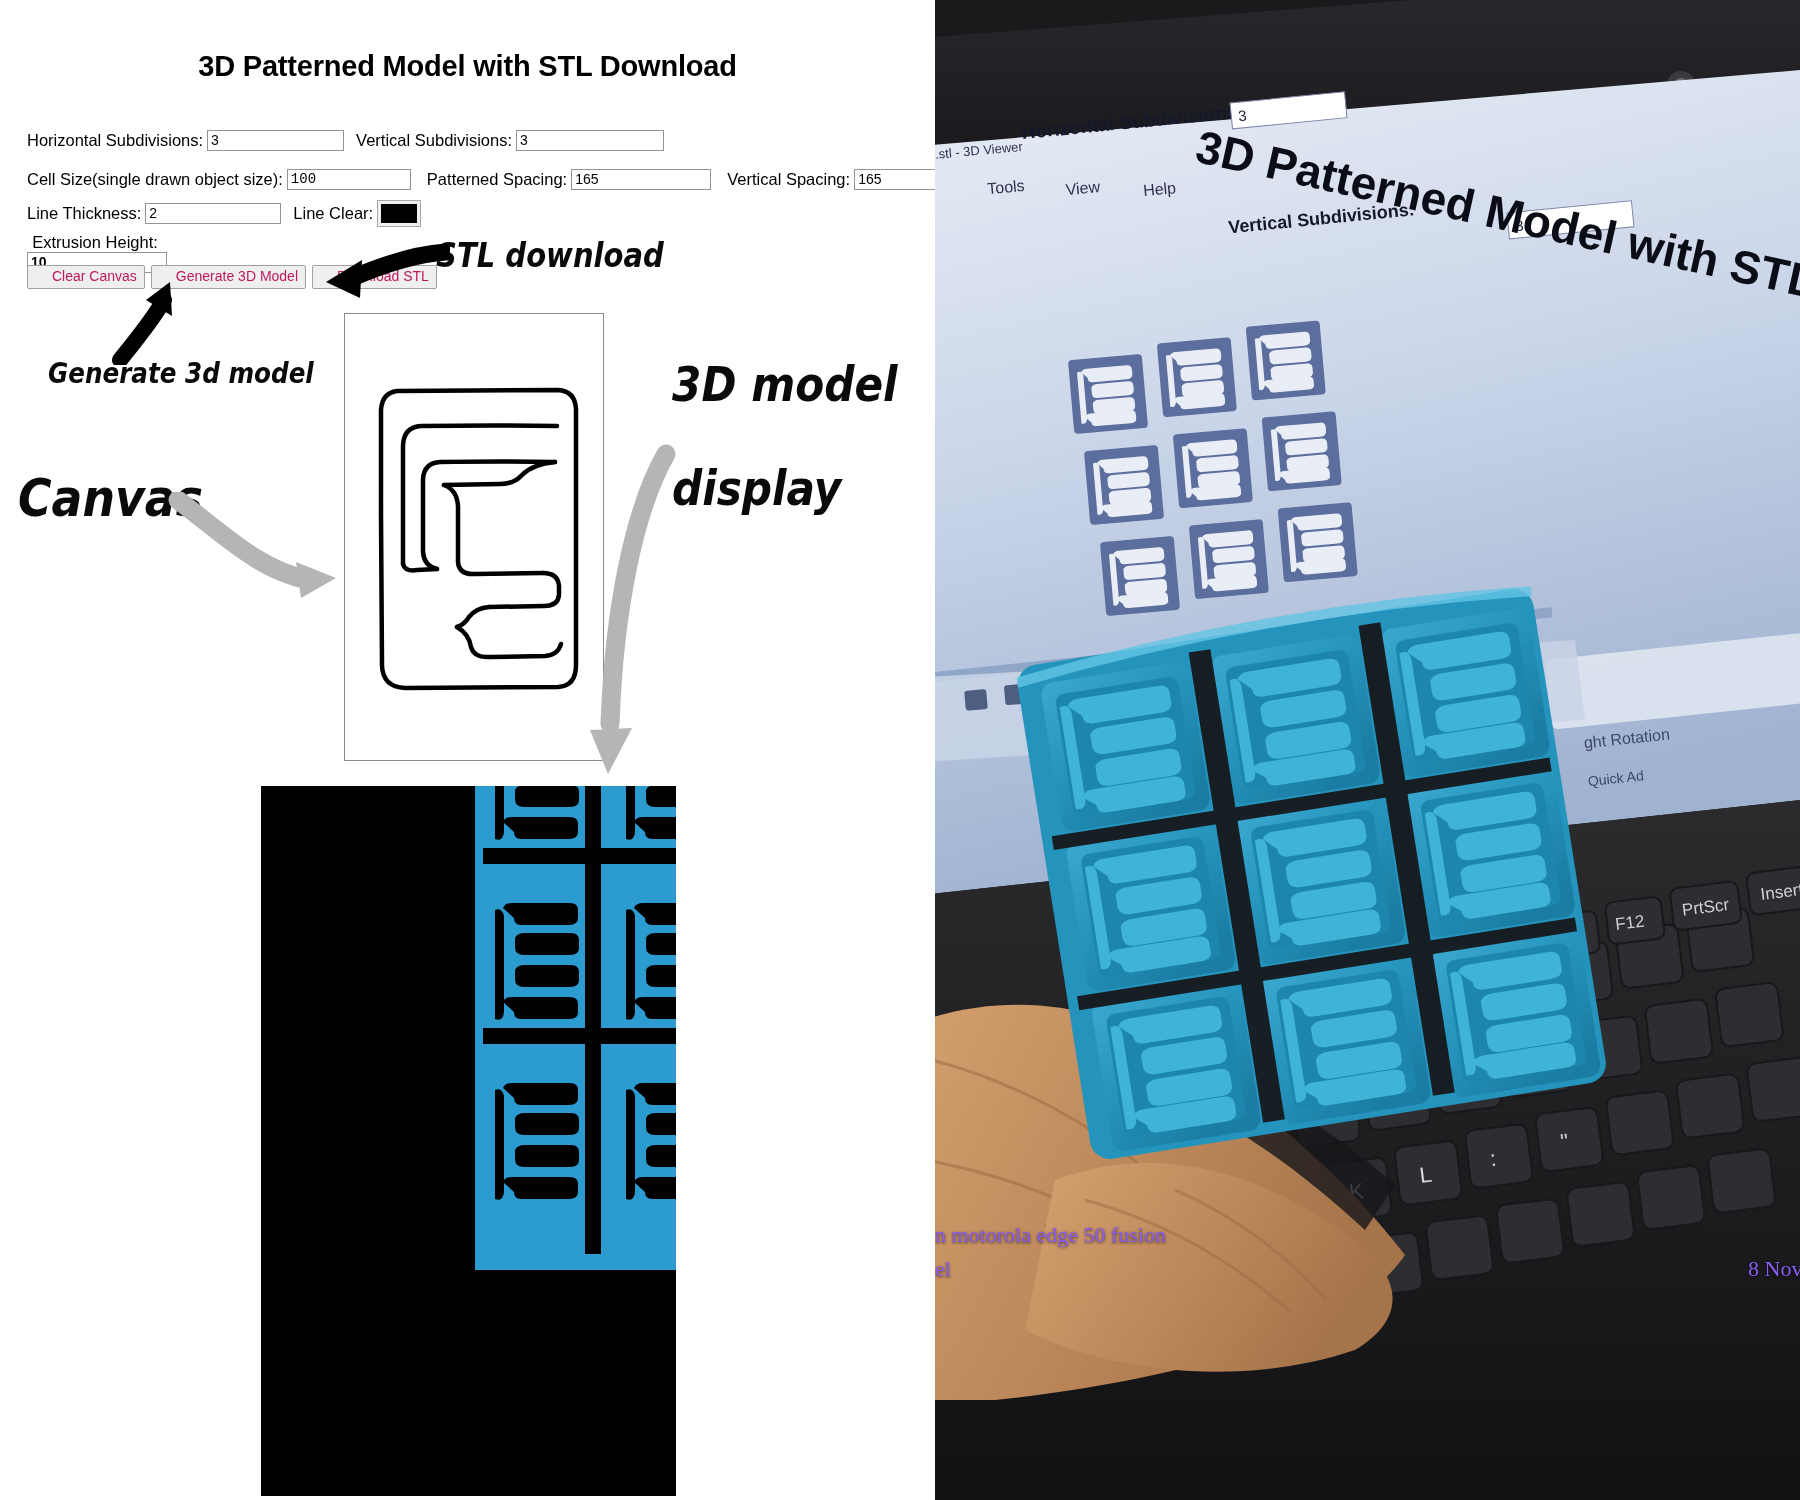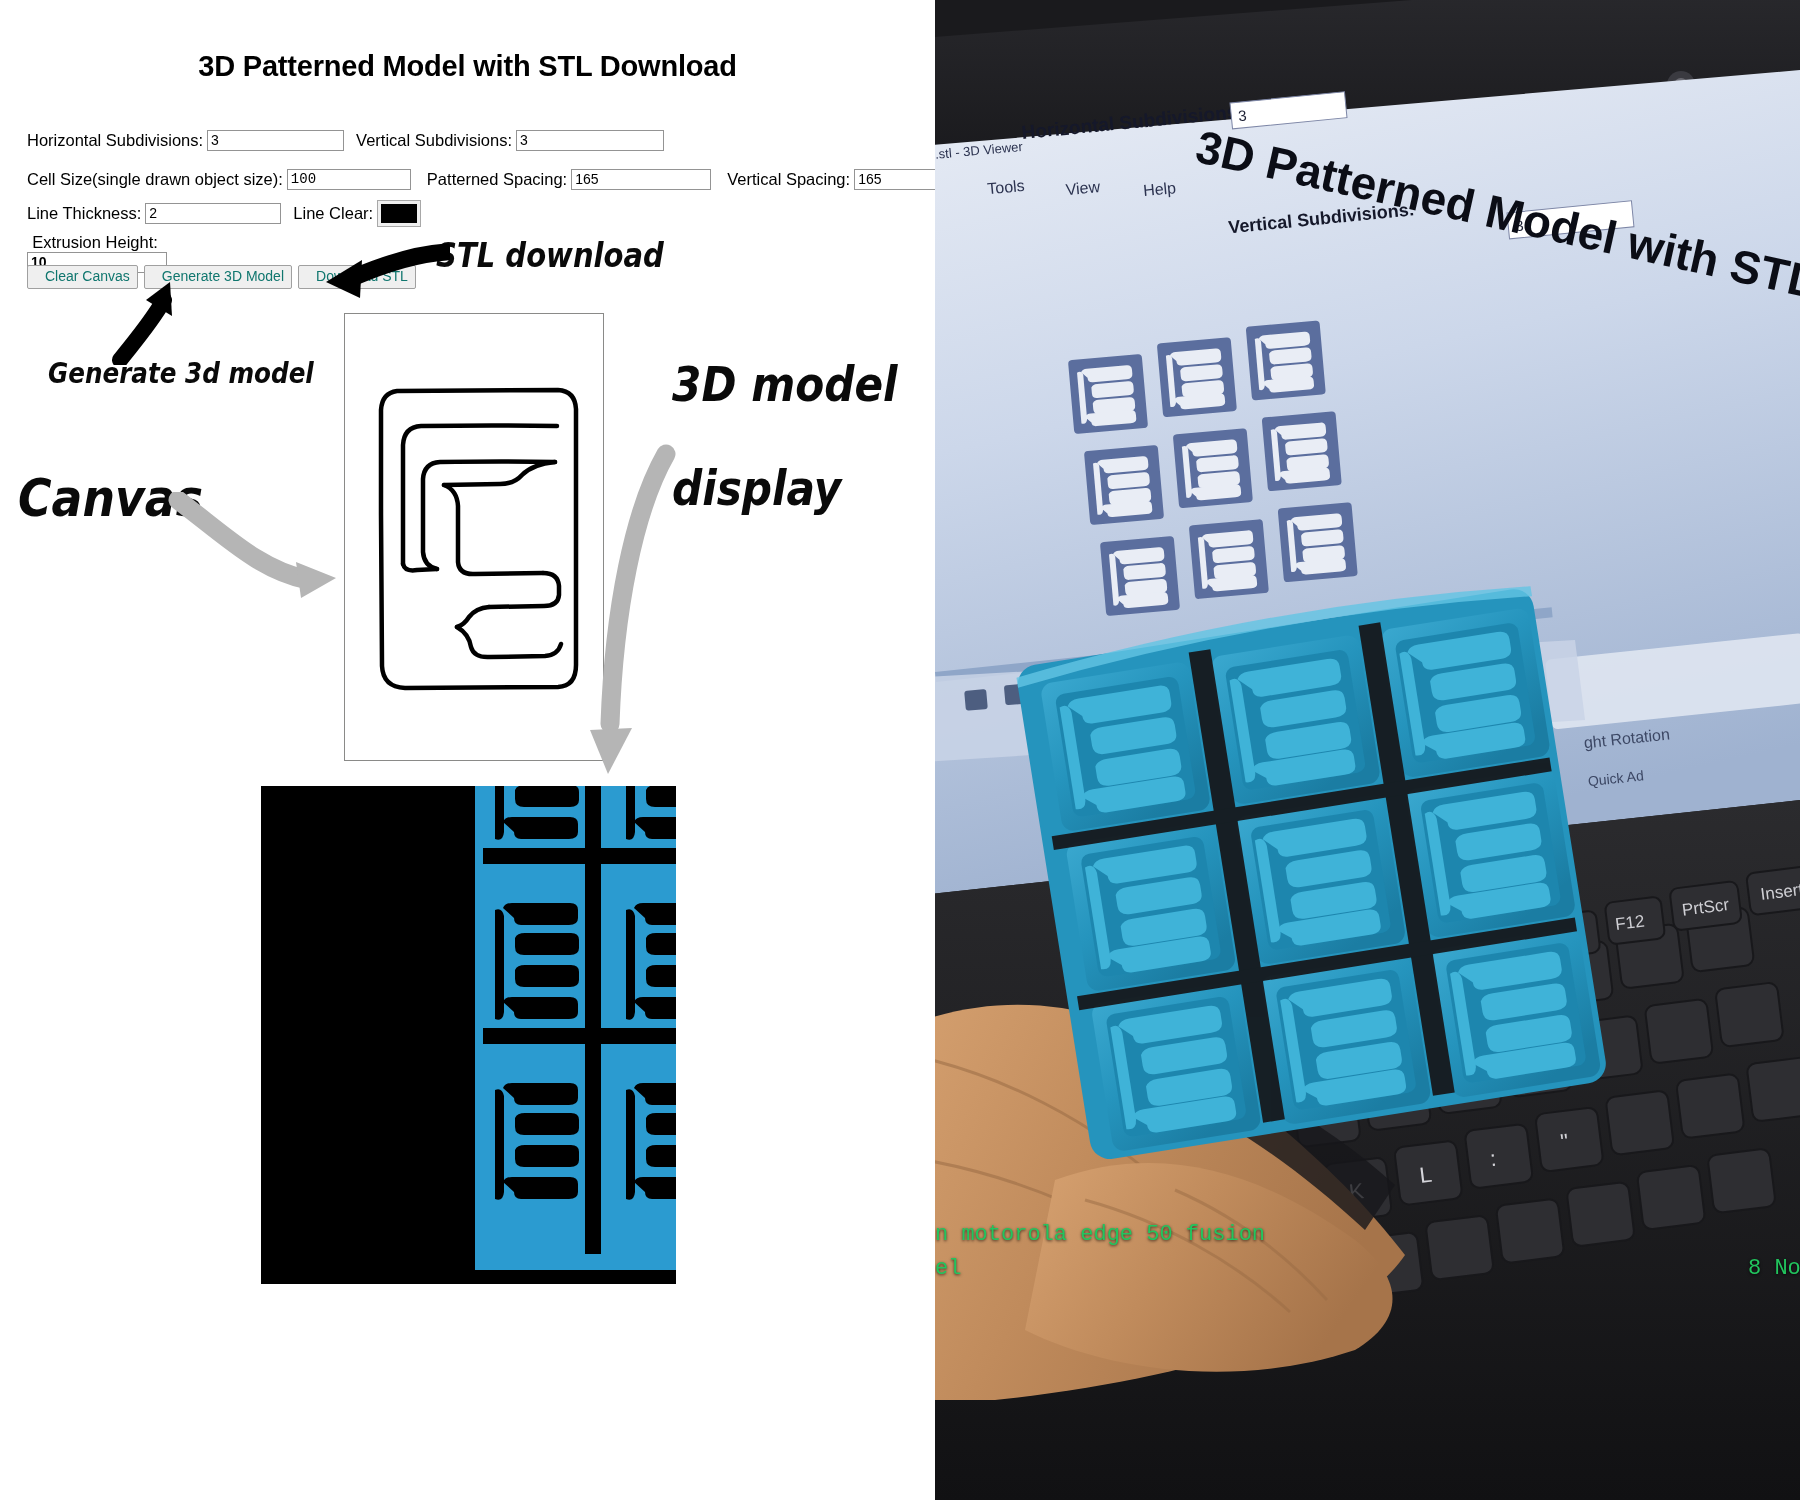--- a/index.html
+++ b/index.html
@@ -12,21 +12,21 @@
     height: 1500px;
     position: relative;
     overflow: hidden;
     font-family: "Liberation Sans", sans-serif;
   }
 
   
   #app-pane {
     position: absolute;
     left: 0; top: 0;
-    width: 935px; height: 1284px;
+    width: 935px; height: 1496px;
     background: #ffffff;
     overflow: hidden;
   }
 
   #page-title {
     position: absolute;
     left: 0; top: 50px;
     width: 935px;
     text-align: center;
     font-size: 29px;
@@ -75,25 +75,25 @@
 
   .btn-row {
     position: absolute;
     left: 27px; top: 265px;
     display: flex;
     gap: 6px;
   }
   .btn {
     font-family: "Liberation Sans", sans-serif;
     font-size: 14px;
-    color: #0f766e;
+    color: #be185d;
     background: #efefef;
     border: 1px solid #a0a0a0;
     border-radius: 2px;
-    padding: 3px 7px 4px 17px;
+    padding: 3px 7px 4px 24px;
     line-height: 1.05;
     cursor: pointer;
   }
 
   
   #draw-canvas {
     position: absolute;
     left: 344px; top: 313px;
     width: 260px; height: 448px;
     background: #ffffff;
@@ -137,22 +137,22 @@
     position: absolute;
     left: 935px; top: 0;
     width: 865px; height: 1500px;
     overflow: hidden;
     background: #1b1b1f;
   }
   #photo-pane svg { display:block; }
 
   .wm {
     position: absolute;
-    color: #22c55e;
-    font-family: Liberation Mono, monospace;
+    color: #8b5cf6;
+    font-family: Liberation Serif, serif;
     font-size: 22px;
     text-shadow: 0 1px 3px rgba(0,0,0,.75);
     white-space: nowrap;
   }
   #wm-line1 { left: 0px;  top: 1222px; }
   #wm-line2 { left: 0px;  top: 1256px; }
   #wm-date  { left: 813px;top: 1256px; }
 </style>
 </head>
 <body>

